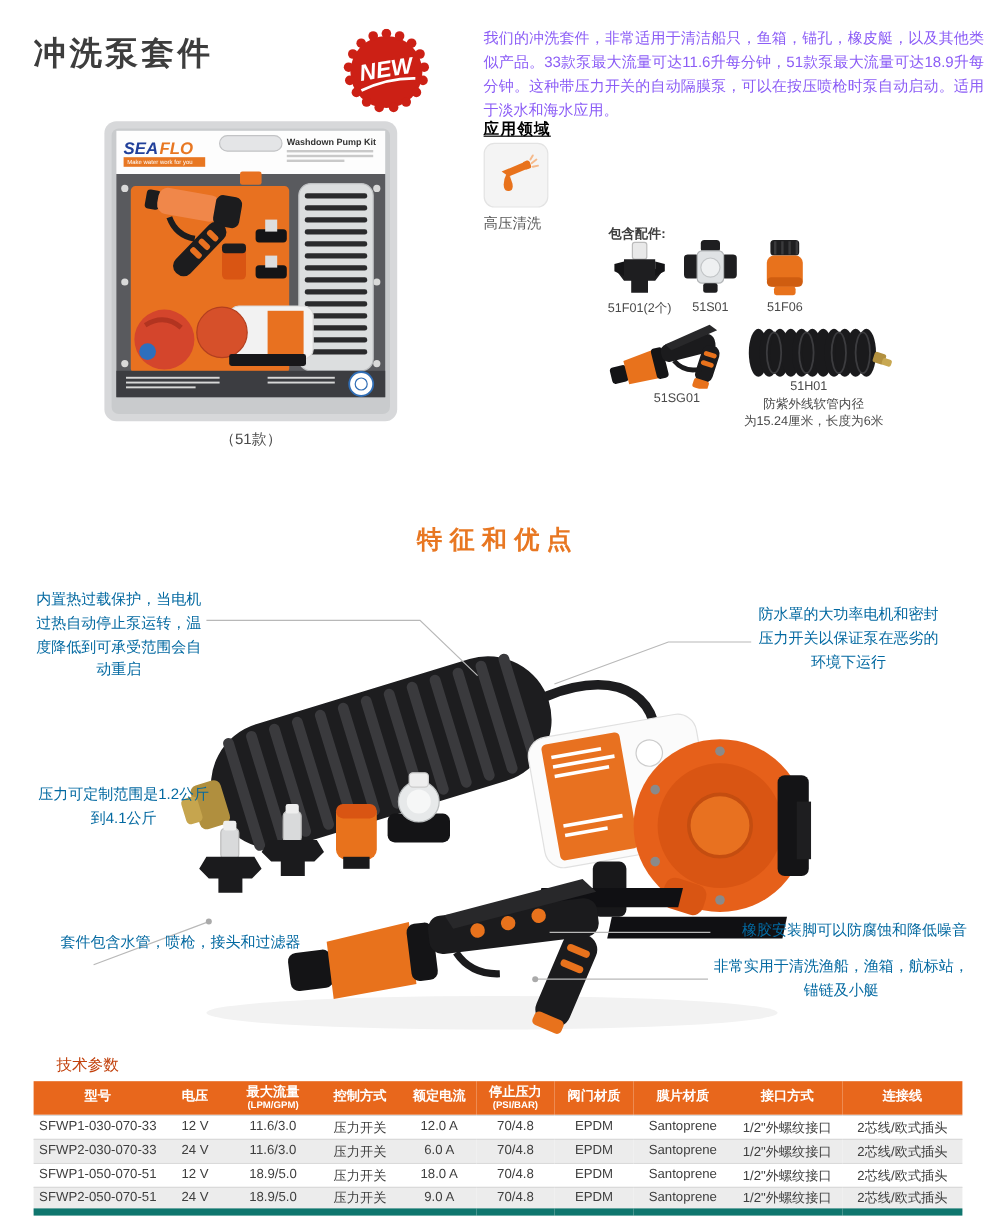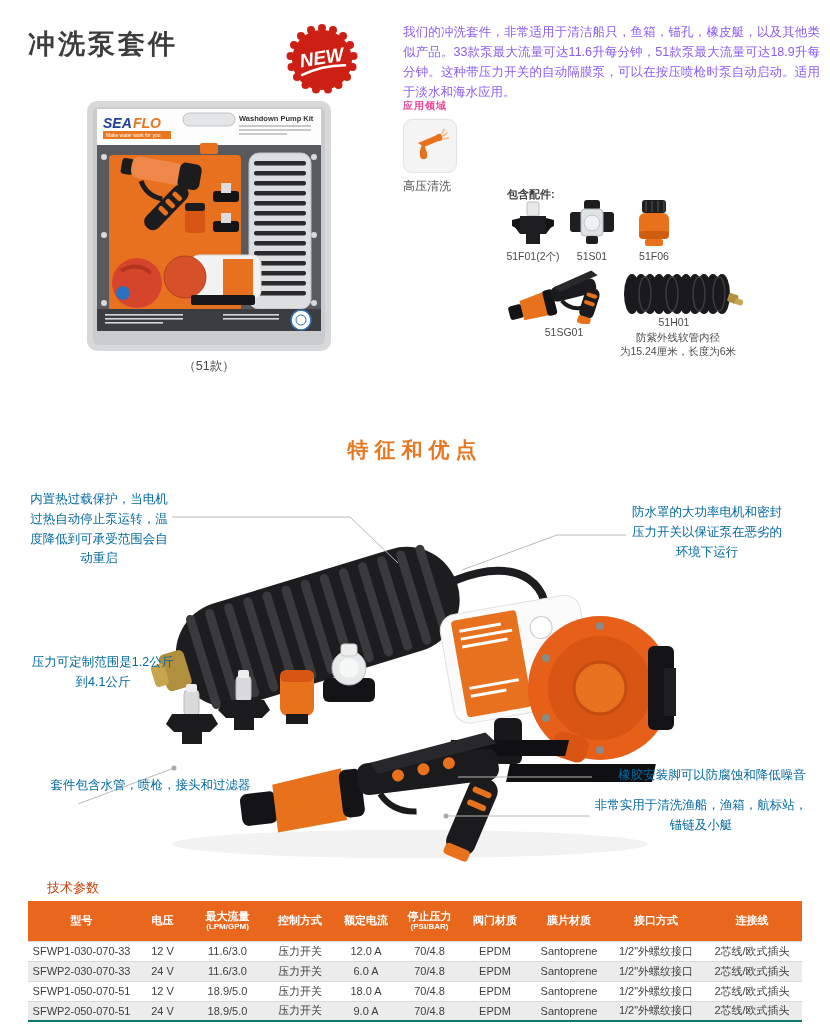--- a/index.html
+++ b/index.html
@@ -5,21 +5,21 @@
   * { margin:0; padding:0; box-sizing:border-box; }
   body { background:#ffffff; font-family:"Liberation Sans", sans-serif; }
   #page { position:relative; width:830px; height:1026px; background:#ffffff; overflow:hidden; }
 
   .abs { position:absolute; }
 
   #page-title { left:28px; top:26px; font-size:27px; font-weight:700; color:#3d3d3d; letter-spacing:3px; }
 
   #intro { left:403px; top:22px; width:417px; font-size:12.5px; line-height:1.6; color:#8b5cf6; text-align:justify; }
 
-  .orange-heading { font-size:10px; font-weight:700; color:#ec4899; letter-spacing:1px; }
+  .orange-heading { font-size:13px; font-weight:700; color:#000000; letter-spacing:1px;text-decoration:underline; }
   #application-heading { left:403px; top:99px; }
 
   #app-icon-box { left:403px; top:119px; width:54px; height:54px; background:#f4f4f4; border:1px solid #e3e3e3; border-radius:9px; display:flex; align-items:center; justify-content:center; }
   #app-icon-label { left:403px; top:178px; font-size:12px; color:#595959; }
 
   #accessories-heading { left:507px; top:187px; font-size:11px; font-weight:700; color:#3f3f3f; }
   .acc-label { position:absolute; font-size:10.5px; color:#4a4a4a; text-align:center; }
   .acc-note { position:absolute; font-size:10.5px; color:#4a4a4a; text-align:center; line-height:1.35; }
 
   #package-box { left:73px; top:95px; width:272px; height:270px; }
@@ -33,25 +33,25 @@
   #callout-kit { left:28px; top:776px; width:245px; }
   #callout-motor { left:631px; top:503px; width:152px; }
   #callout-feet { left:596px; top:766px; width:232px; }
   #callout-usage { left:592px; top:796px; width:218px; }
 
   #collage { left:148px; top:528px; width:528px; height:345px; }
   #callout-lines { left:0; top:430px; width:830px; height:450px; pointer-events:none; }
 
   #specs-heading { left:28px; top:879px; font-size:13px; color:#c2410c;margin-left:19px; }
   #specs-table { position:absolute; left:28px; top:901px; width:774px; border-collapse:collapse; table-layout:fixed; }
-  #specs-table th { background:#e8671c; color:#ffffff; font-size:11px; font-weight:700; height:40px; vertical-align:middle; text-align:center; padding:2px 0; line-height:1.15; }
+  #specs-table th { background:#e8671c; color:#ffffff; font-size:11px; font-weight:700; height:28px; vertical-align:middle; text-align:center; padding:2px 0; line-height:1.15; }
   #specs-table th .sub { display:block; font-size:8px; font-weight:700; }
   #specs-table td { font-size:11px; color:#3e3e3e; text-align:center; height:20px; padding:1px 0; border-top:1px solid #dadada; }
   #specs-table tbody tr:nth-child(even) { background:#ececec; }
-  #specs-table tbody tr:last-child td { border-bottom:2px solid #0f766e; }
+  #specs-table tbody tr:last-child td { border-bottom:6px solid #0f766e; }
 </style>
 </head>
 <body>
 
 <div id="page">
 
   <h1 id="page-title" class="abs">冲洗泵套件</h1>
 
   <svg class="abs" style="left:282px; top:24px;" width="80" height="72" viewBox="0 0 80 72">
     <g fill="#cc2015">

